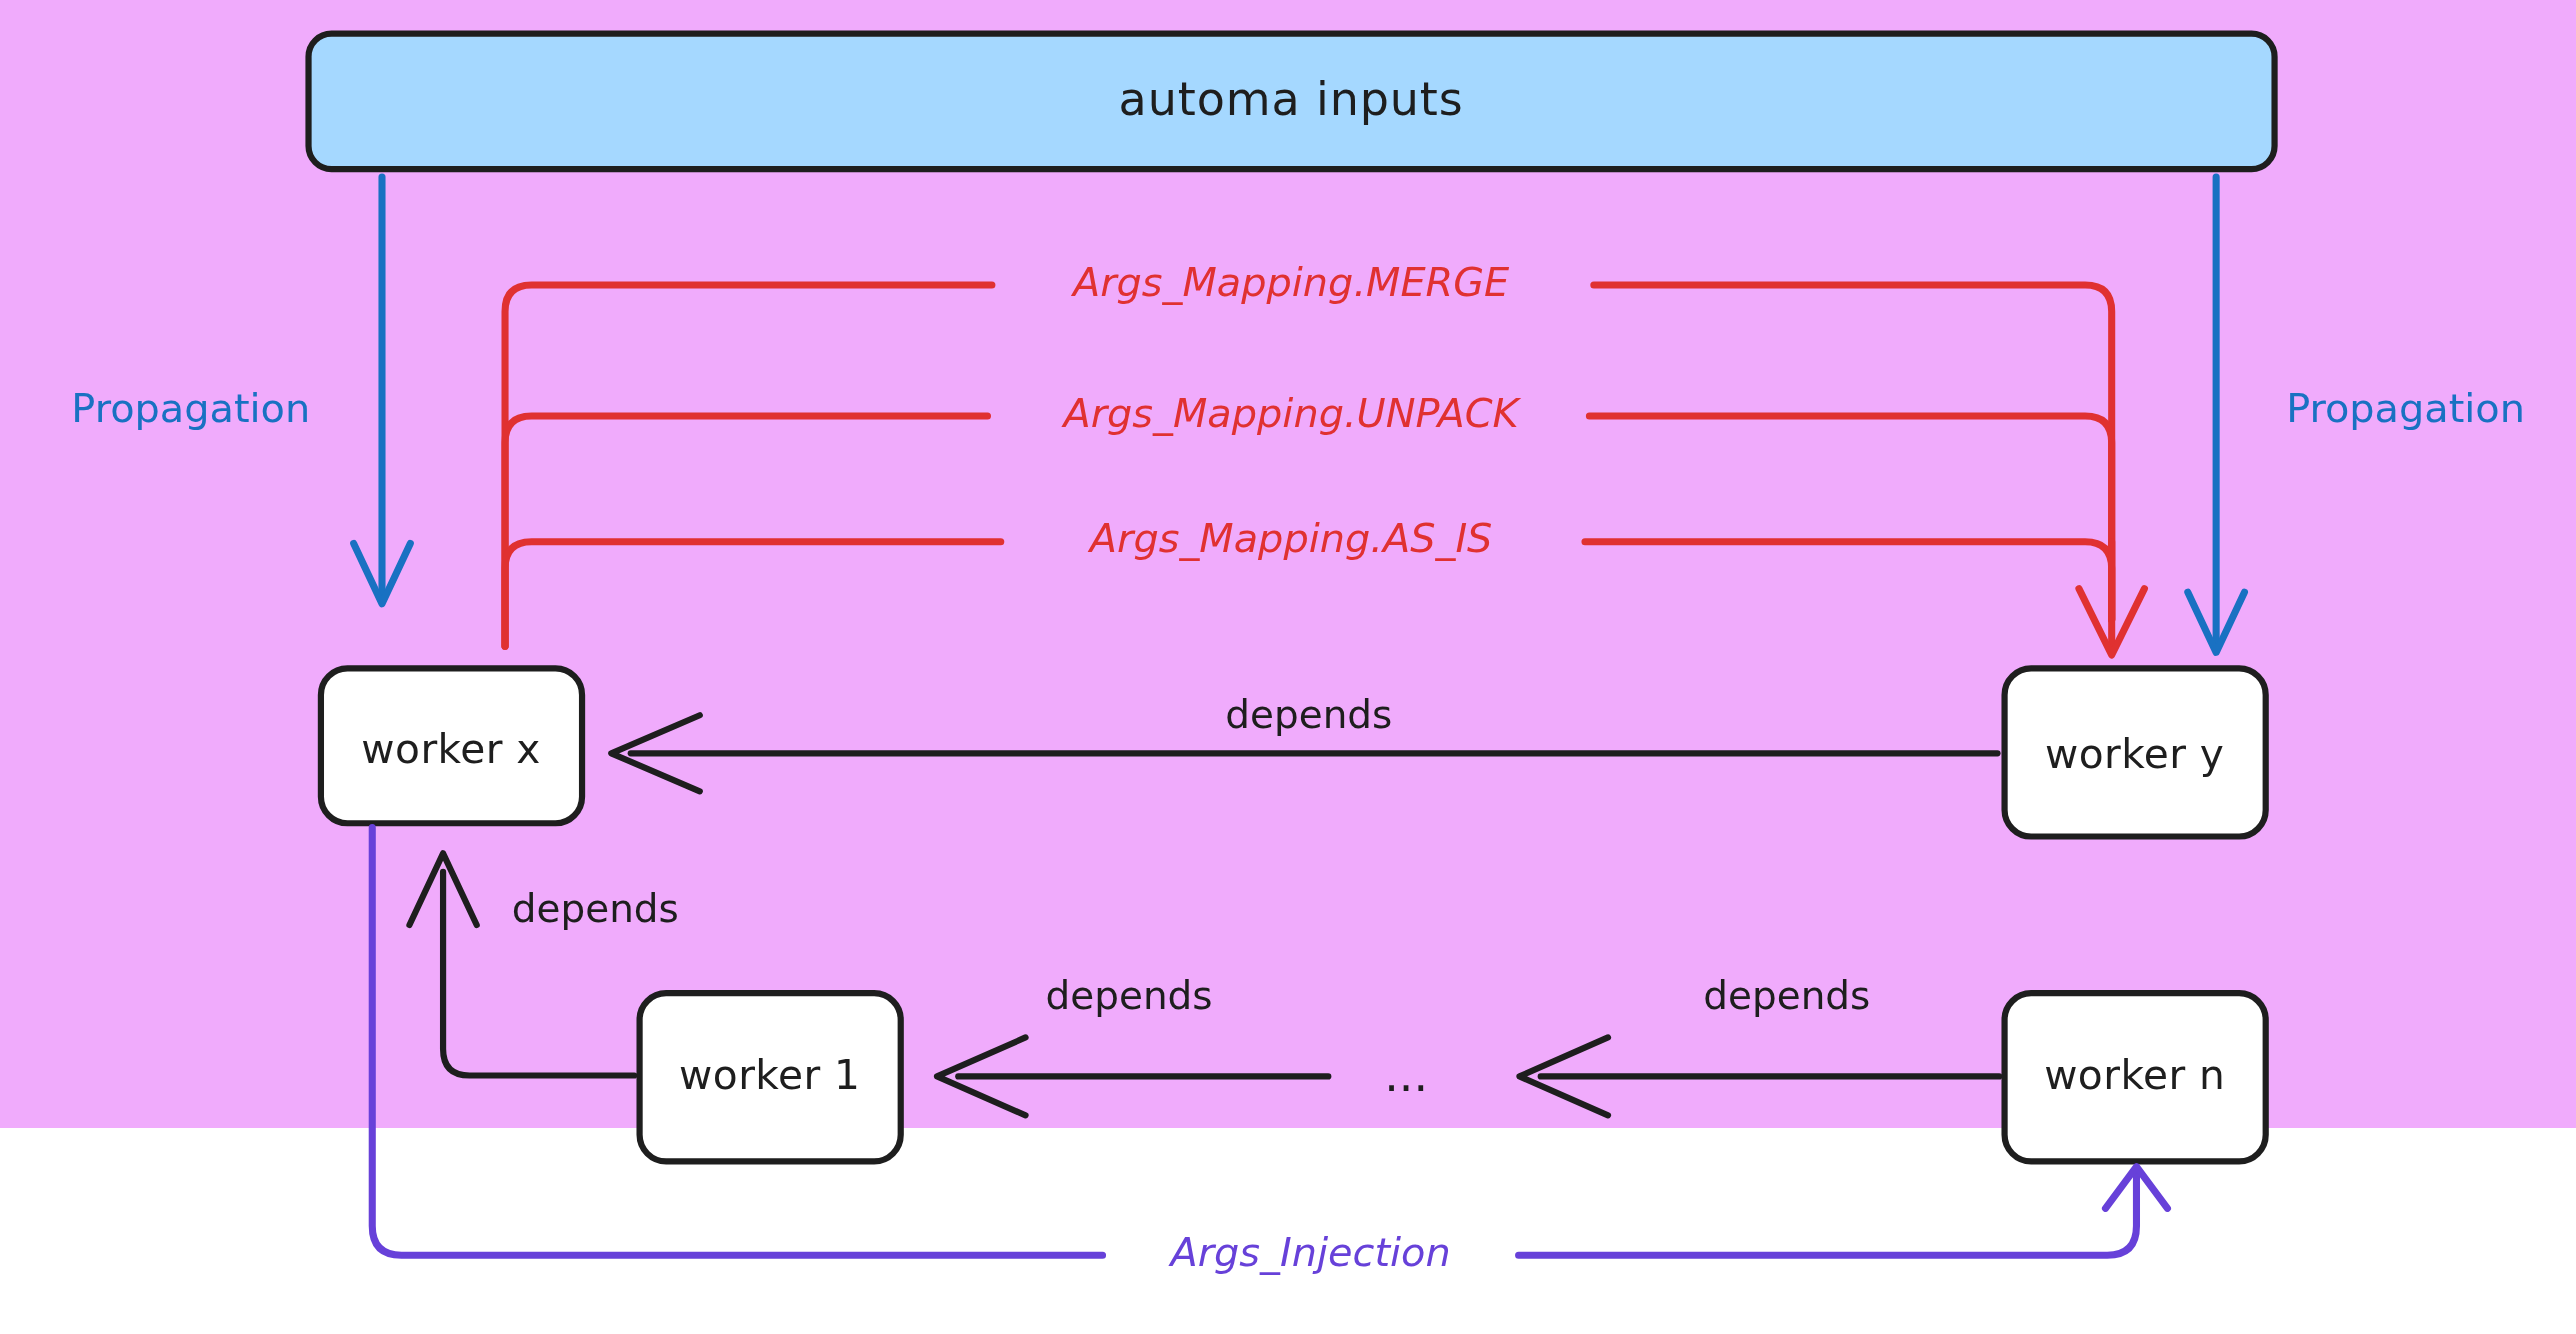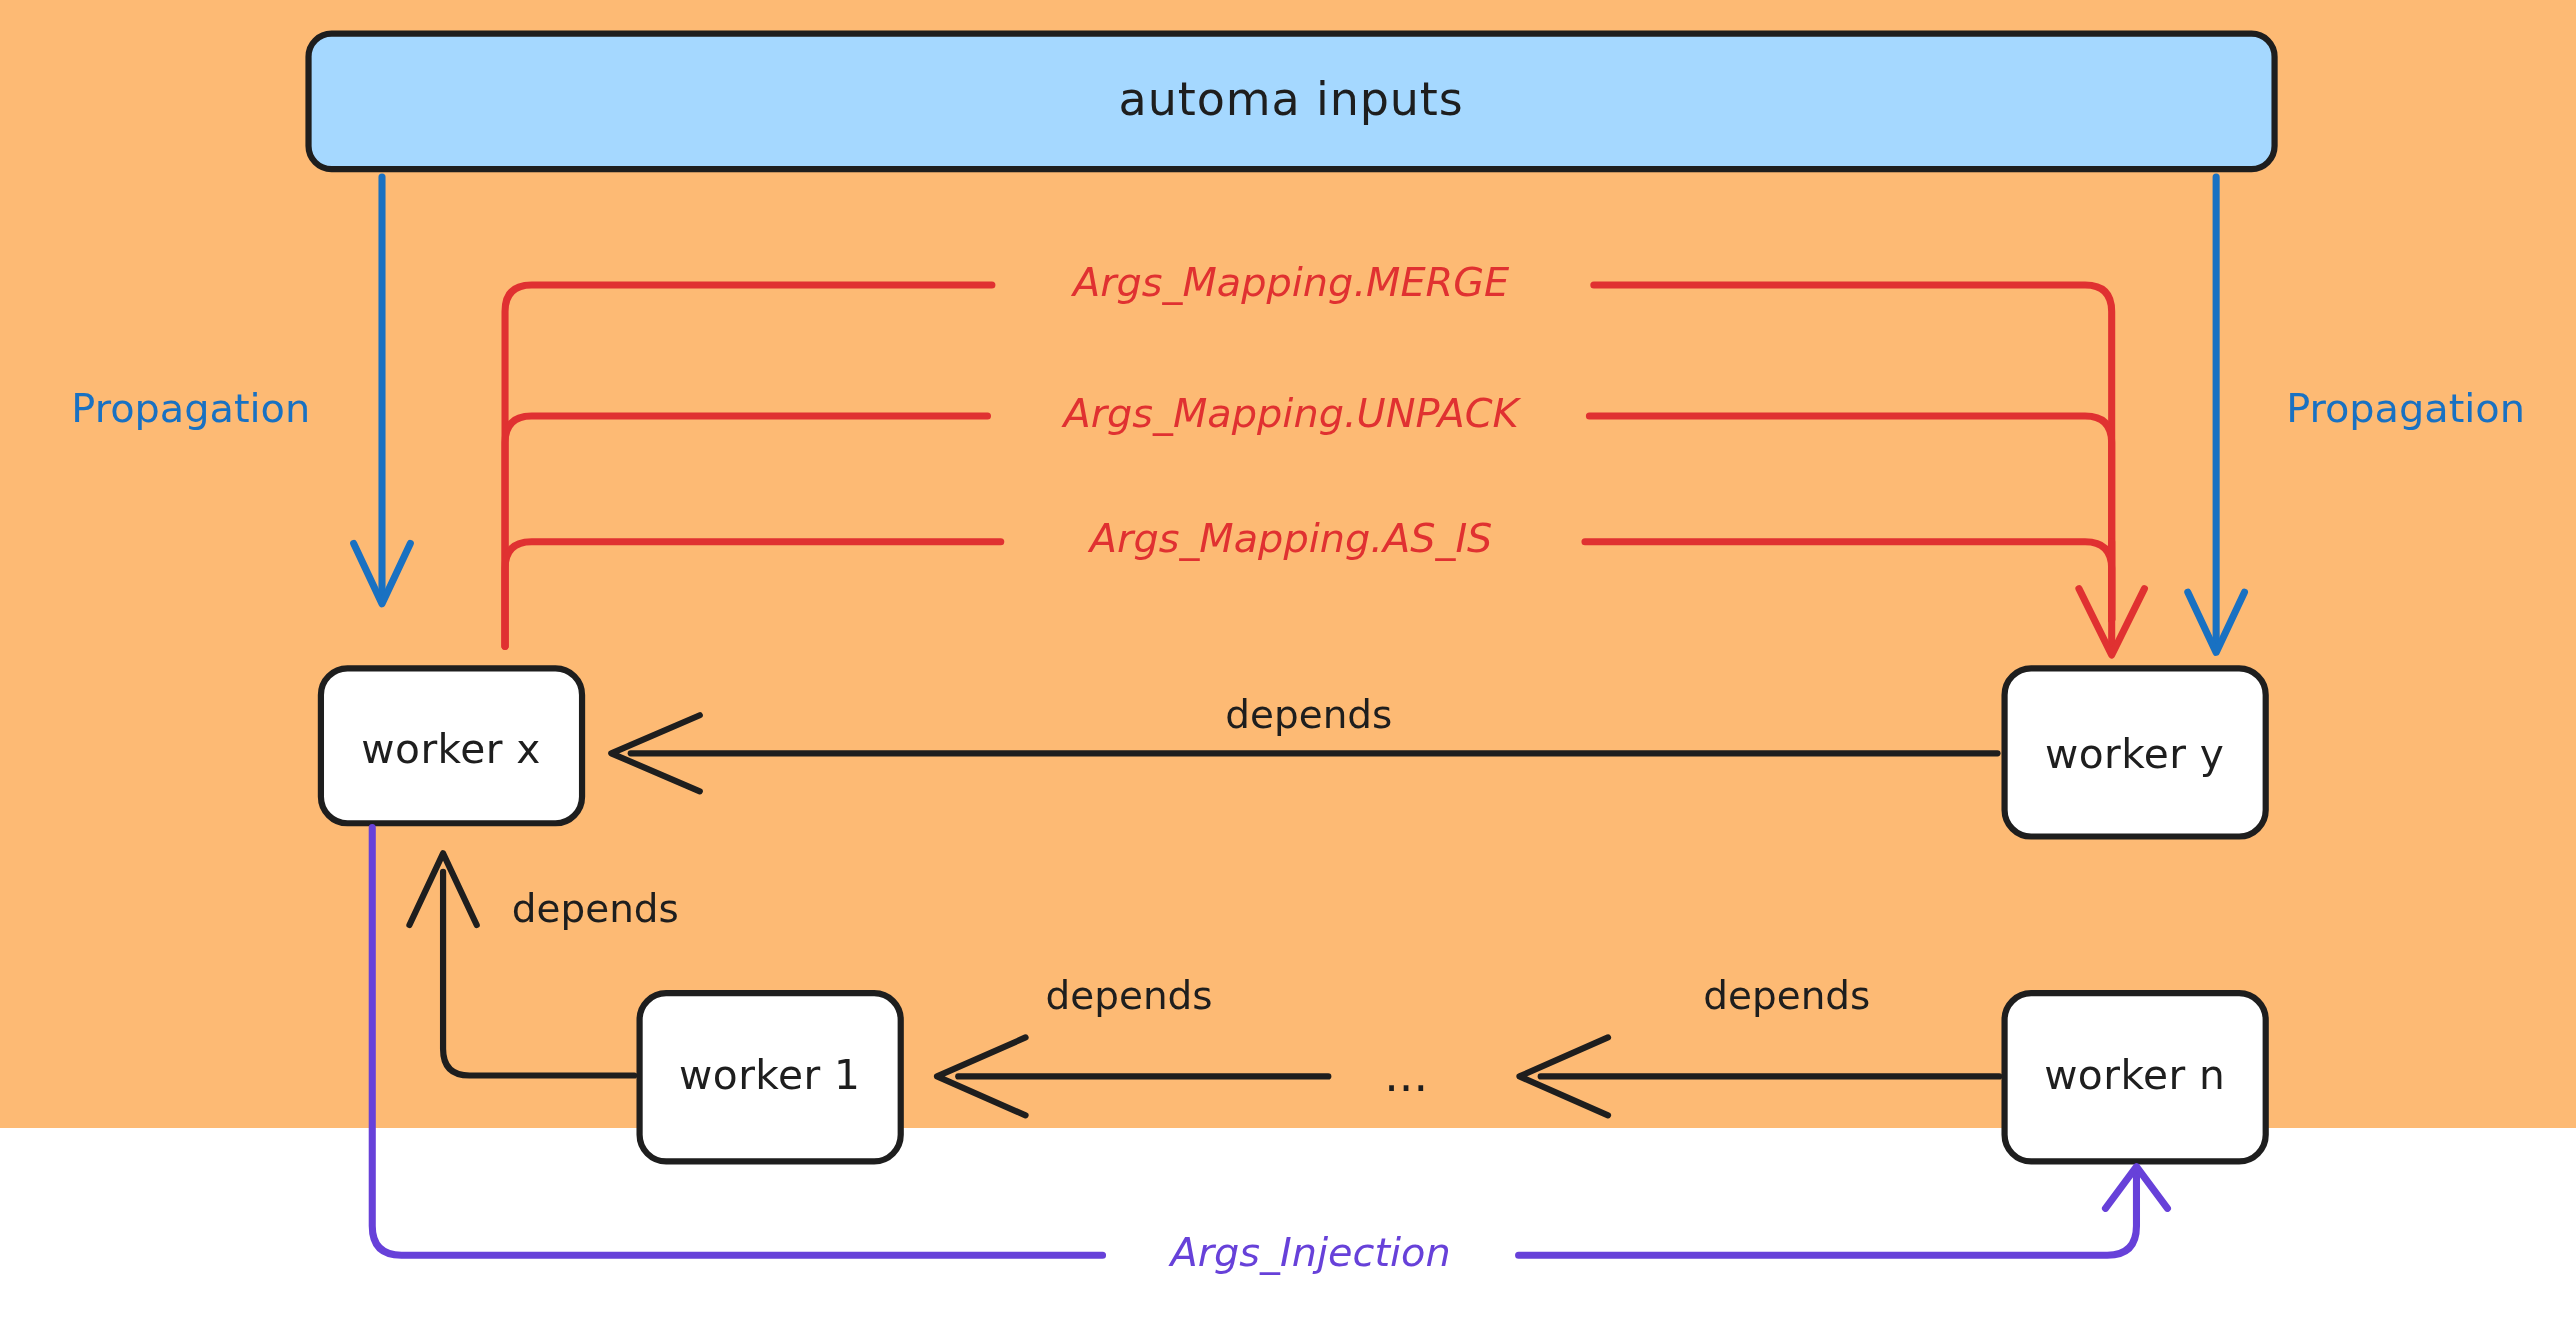--- a/index.html
+++ b/index.html
@@ -10,21 +10,21 @@
   body {
     width: 2576px;
     height: 1334px;
     overflow: hidden;
     font-family: "DejaVu Sans", sans-serif;
   }
   #diagram-root {
     position: relative;
     width: 2576px;
     height: 1128px;
-    background: #fdba74;
+    background: #f0abfc;
   }
   svg#diagram-canvas {
     position: absolute;
     inset: 0;
     width: 2576px;
     height: 1334px;
     display: block;
   }
   .node-text {
     font-family: "DejaVu Sans", sans-serif;

